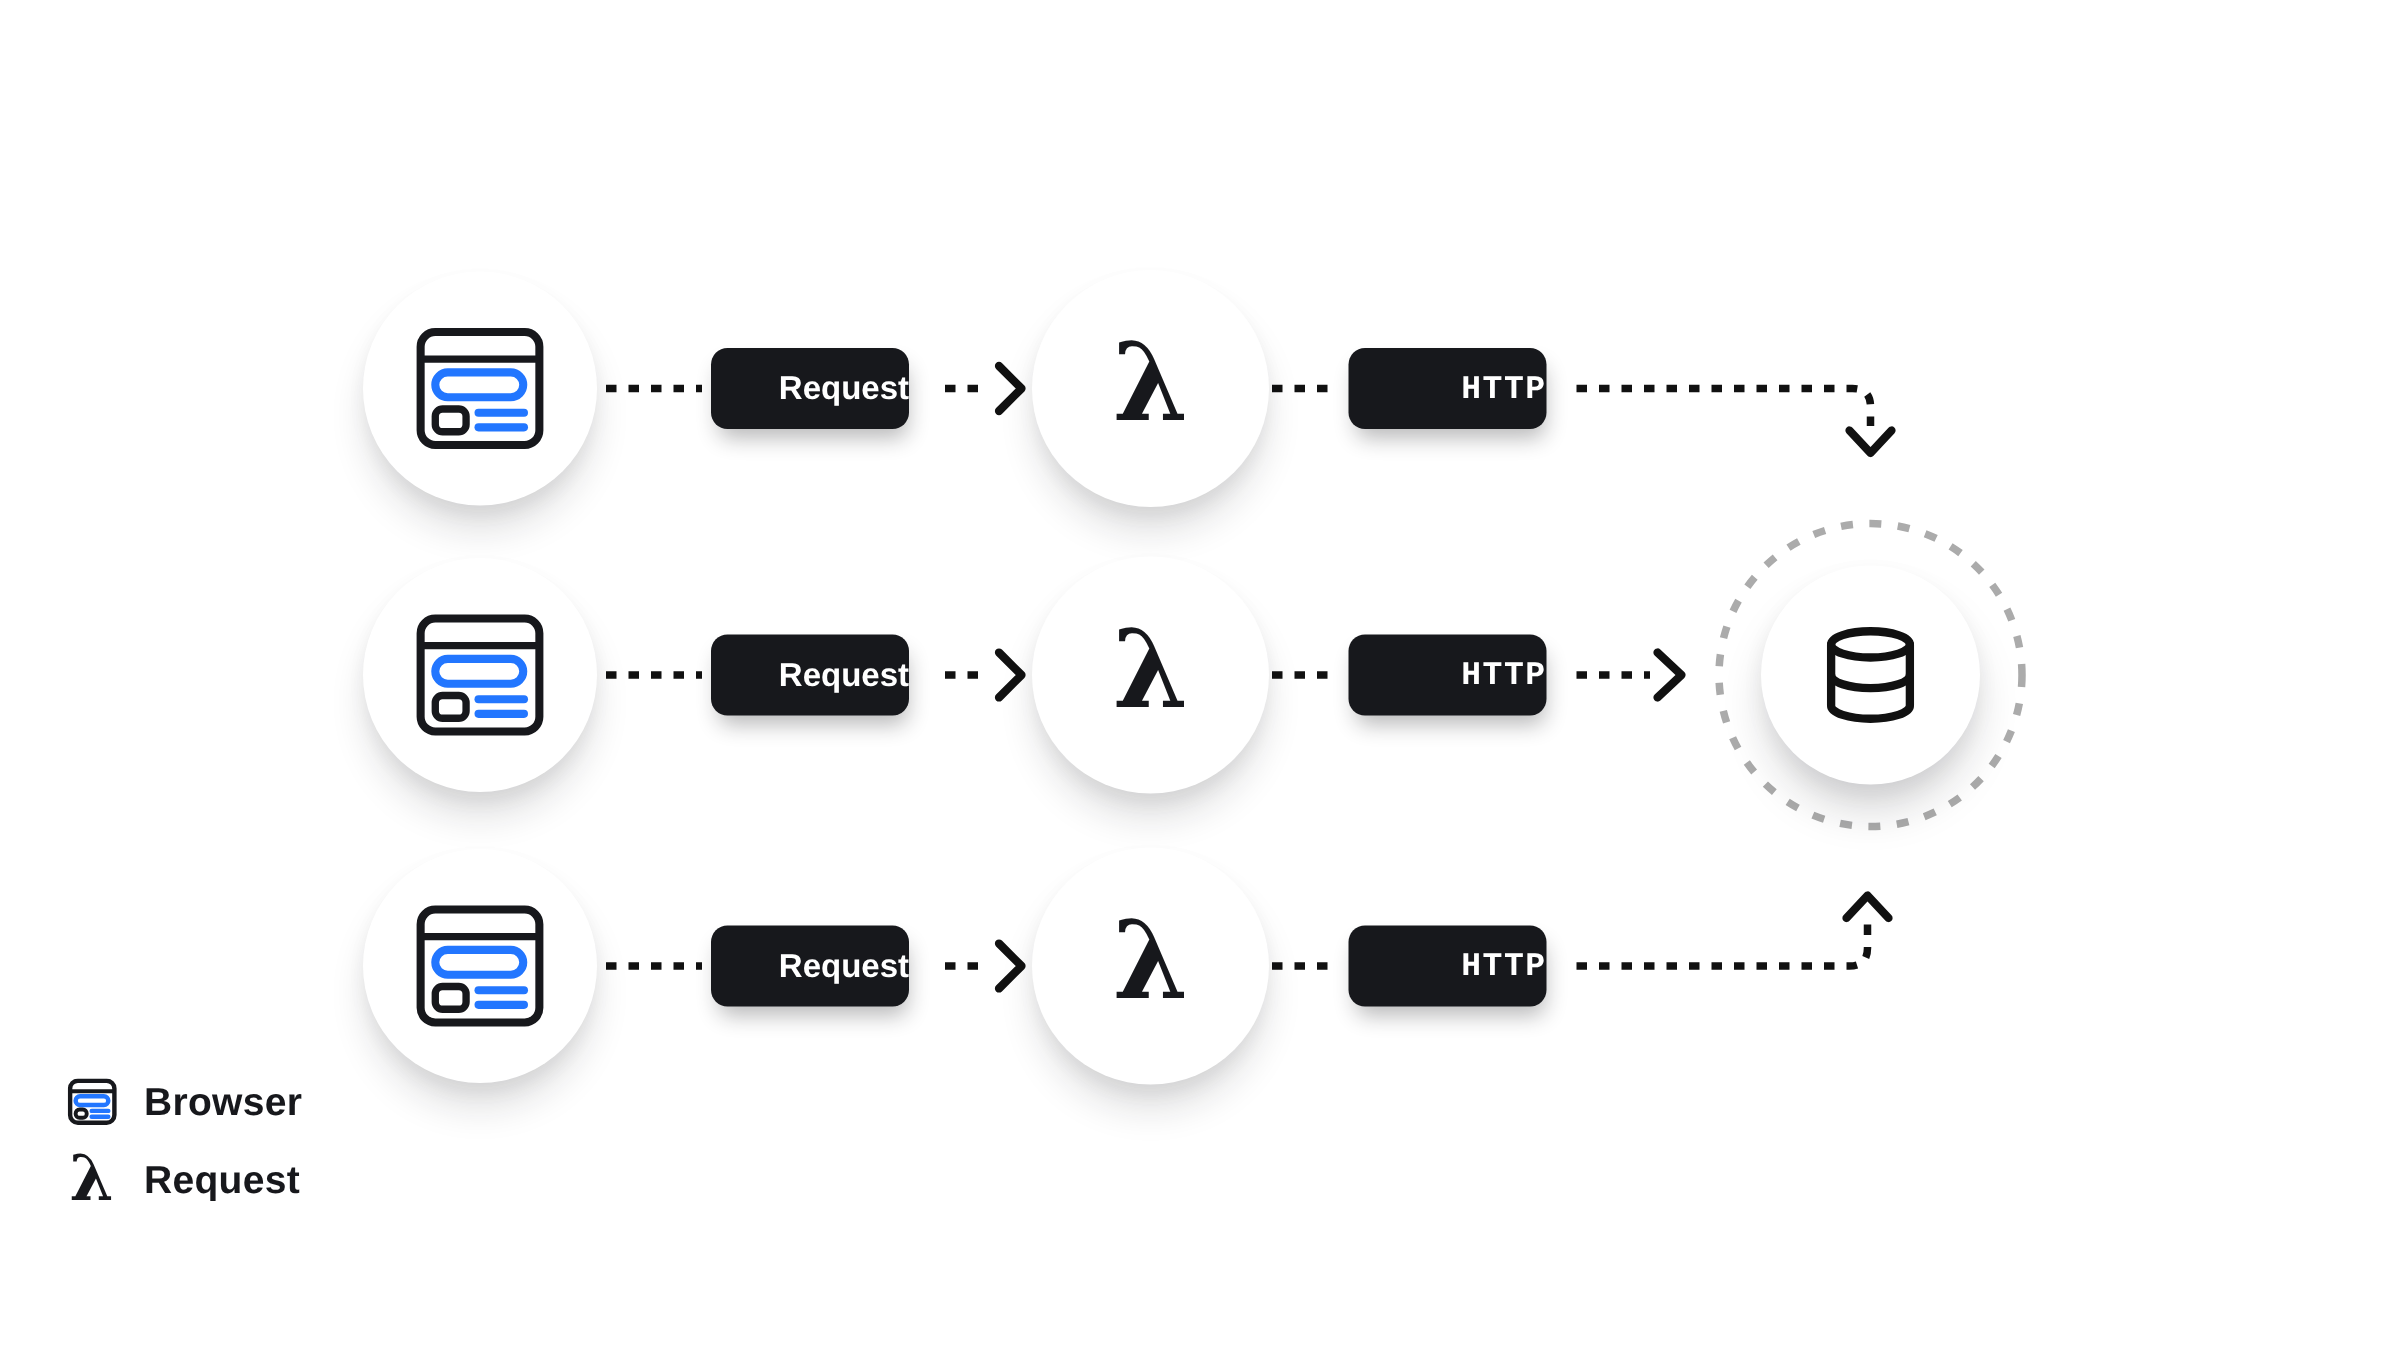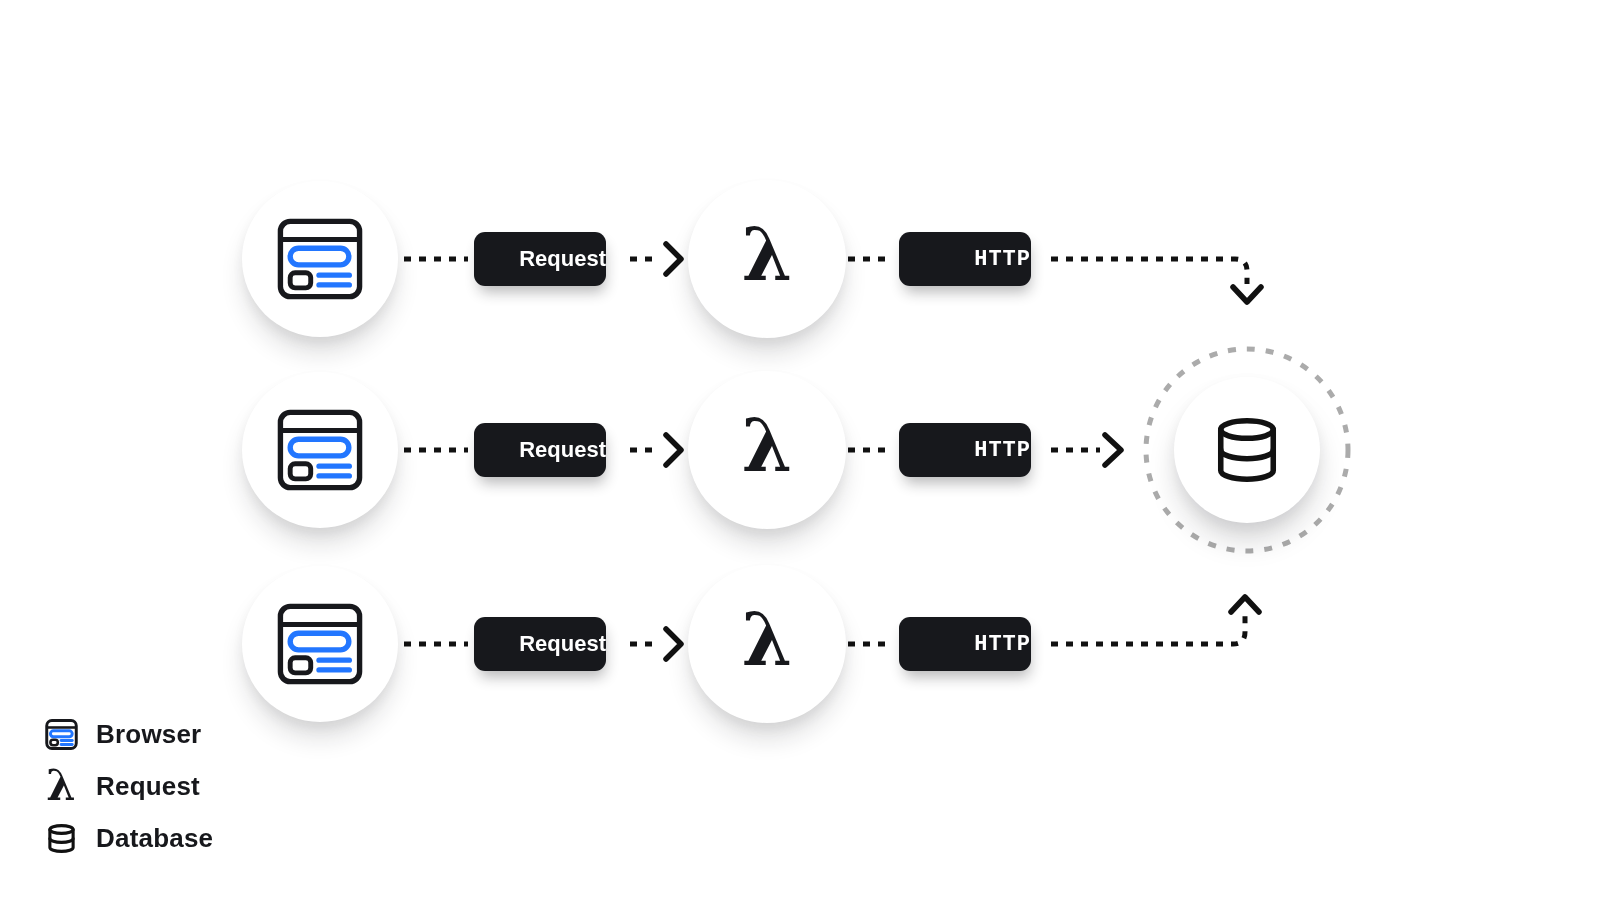--- a/index.html
+++ b/index.html
@@ -159,25 +159,15 @@
         </svg>
       </span>
       <span class="legend-label">Browser</span>
     </div>
     <div class="legend-item">
       <span class="legend-icon">
         <span class="lam">λ</span>
       </span>
       <span class="legend-label">Request</span>
     </div>
-    <div class="legend-item">
-      <span class="legend-icon">
-        <svg width="31" height="35" viewBox="0 0 24 24" fill="none" stroke="#111111" stroke-width="2.4" stroke-linecap="round" stroke-linejoin="round">
-          <ellipse cx="12" cy="5" rx="9" ry="3"></ellipse>
-          <path d="M3 5v14a9 3 0 0 0 18 0V5"></path>
-          <path d="M3 12a9 3 0 0 0 18 0"></path>
-        </svg>
-      </span>
-      <span class="legend-label">Database</span>
-    </div>
   </div>
 
 </div>
 
 </body></html>

